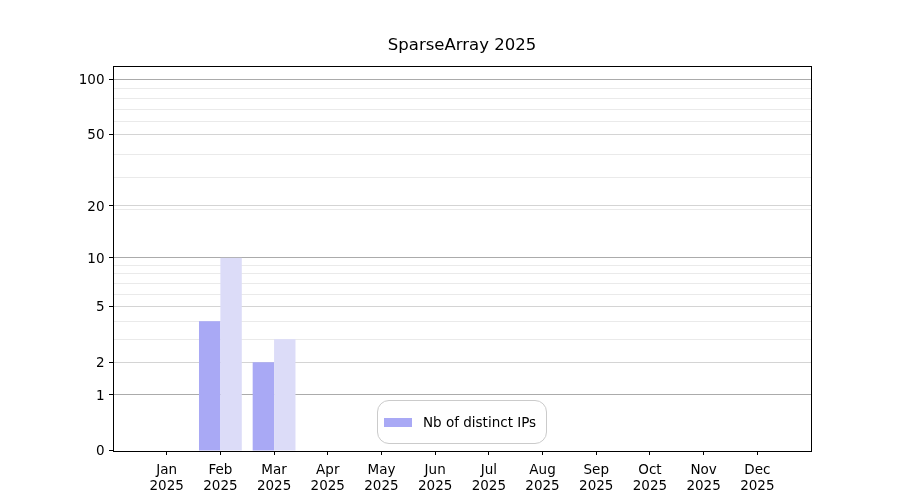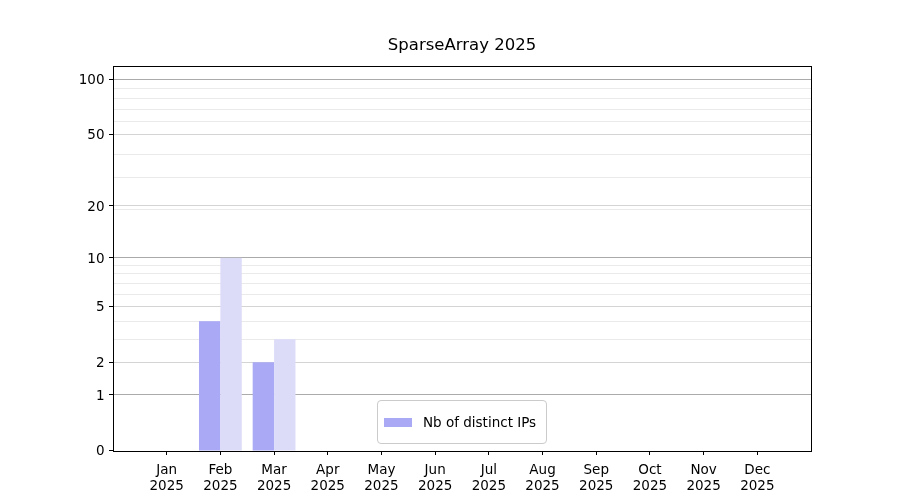--- a/index.html
+++ b/index.html
@@ -4,21 +4,21 @@
 <style>
   html,body{margin:0;padding:0;background:#ffffff;}
   body{width:900px;height:500px;position:relative;overflow:hidden;
        font-family:"DejaVu Sans","Liberation Sans",sans-serif;color:#000;}
   #figure{position:absolute;left:0;top:8px;width:900px;height:500px;background:#fff;}
   #plot-svg{position:absolute;left:0;top:0;}
   #chart-title{position:absolute;left:113px;top:27px;width:698px;text-align:center;
                font-size:16.5px;color:#000;}
   #legend{position:absolute;left:377px;top:392px;width:170px;height:44px;
           box-sizing:border-box;background:#ffffff;border:1px solid #cbcbcb;
-          border-radius:4px;display:flex;flex-direction:column;justify-content:center;
+          border-radius:12px;display:flex;flex-direction:column;justify-content:center;
           padding-left:6px;row-gap:12px;}
   .legend-row{display:flex;align-items:center;height:17px;}
   .legend-swatch{width:28px;height:9px;margin-right:11px;flex:0 0 auto;}
   .legend-label{font-size:13.5px;line-height:16px;white-space:nowrap;color:#000;}
 </style>
 </head>
 <body>
 
 <div id="figure">
   <div id="chart-title">SparseArray 2025</div>

